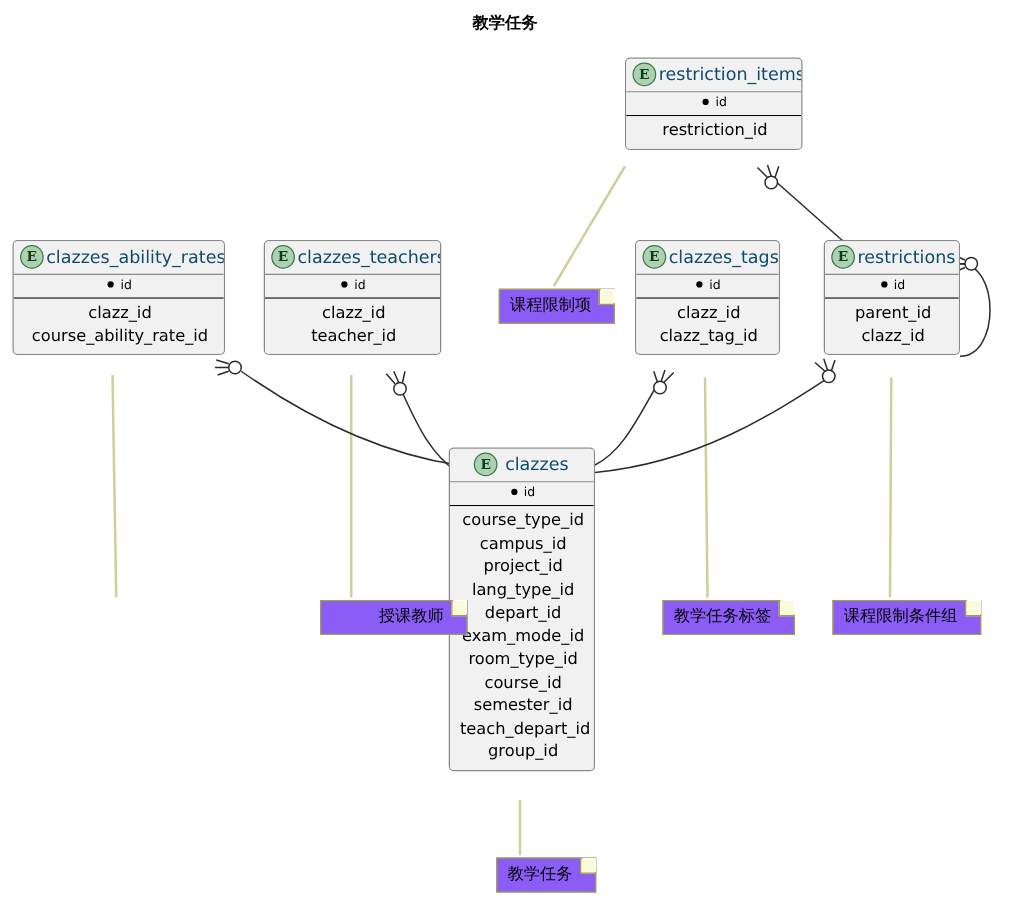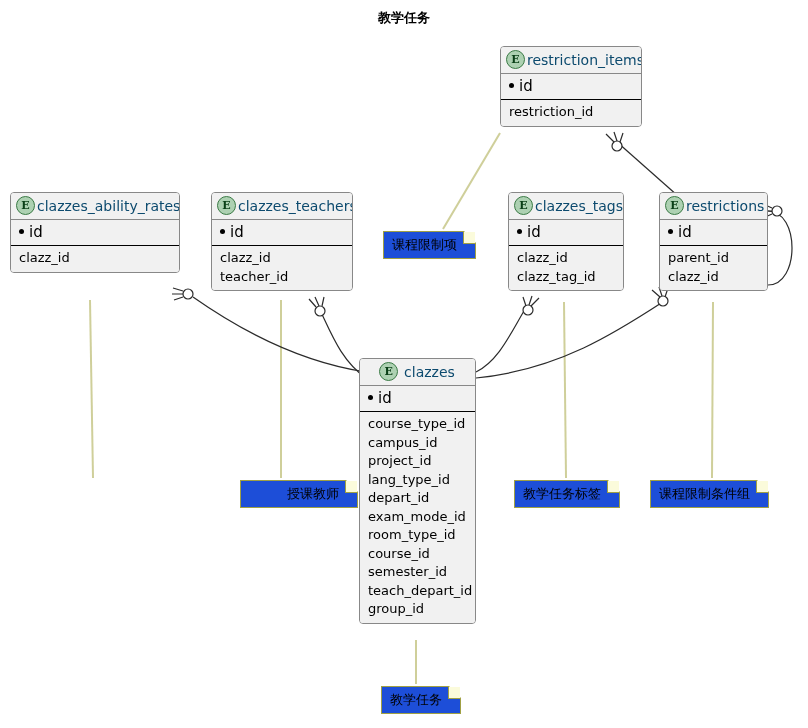--- a/index.html
+++ b/index.html
@@ -84,55 +84,58 @@
     font-family: "DejaVu Serif", "Liberation Serif", serif;
   }
   .entity-title {
     font-size: 14px;
     color: #0c4a6e;
   }
   .entity-pk {
     padding: 3px 6px 4px 8px;
     background: #F1F1F1;
     border-bottom: 1px solid #000000;
-    font-size: 15px;
+    font-size: 10px;
     white-space: nowrap;
+    text-align: center;
   }
   .entity-pk .bullet {
     display: inline-block;
     width: 5px;
     height: 5px;
     border-radius: 50%;
     background: #000000;
     margin-right: 5px;
     vertical-align: middle;
     position: relative;
     top: -1px;
   }
   .entity-fields {
     padding: 3px 6px 4px 8px;
     background: #F1F1F1;
     font-size: 13px;
+    text-align: center;
   }
   .field-row {
     white-space: nowrap;
     line-height: 18.5px;
   }
 
   
   .note {
     position: absolute;
     box-sizing: border-box;
-    background: #1d4ed8;
+    background: #8b5cf6;
     border: 1px solid #A0A044;
     font-size: 13px;
     color: #000000;
     padding: 5px 18px 5px 8px;
     white-space: nowrap;
     line-height: 16px;
+    margin-left: 16px;
   }
   .note .fold {
     position: absolute;
     top: 0;
     right: 0;
     width: 11px;
     height: 11px;
     background: #FBFBDB;
     border-left: 1px solid #A0A044;
     border-bottom: 1px solid #A0A044;
@@ -220,20 +223,21 @@
     <div class="entity" style="left:10px; top:192px; width:170px;">
       <div class="entity-header">
         <span class="e-badge">E</span>
         <span class="entity-title">clazzes_ability_rates</span>
       </div>
       <div class="entity-pk">
         <span class="bullet"></span><span>id</span>
       </div>
       <div class="entity-fields">
         <div class="field-row">clazz_id</div>
+        <div class="field-row">course_ability_rate_id</div>
       </div>
     </div>
 
     <div class="entity" style="left:211px; top:192px; width:142px;">
       <div class="entity-header">
         <span class="e-badge">E</span>
         <span class="entity-title">clazzes_teachers</span>
       </div>
       <div class="entity-pk">
         <span class="bullet"></span><span>id</span>

